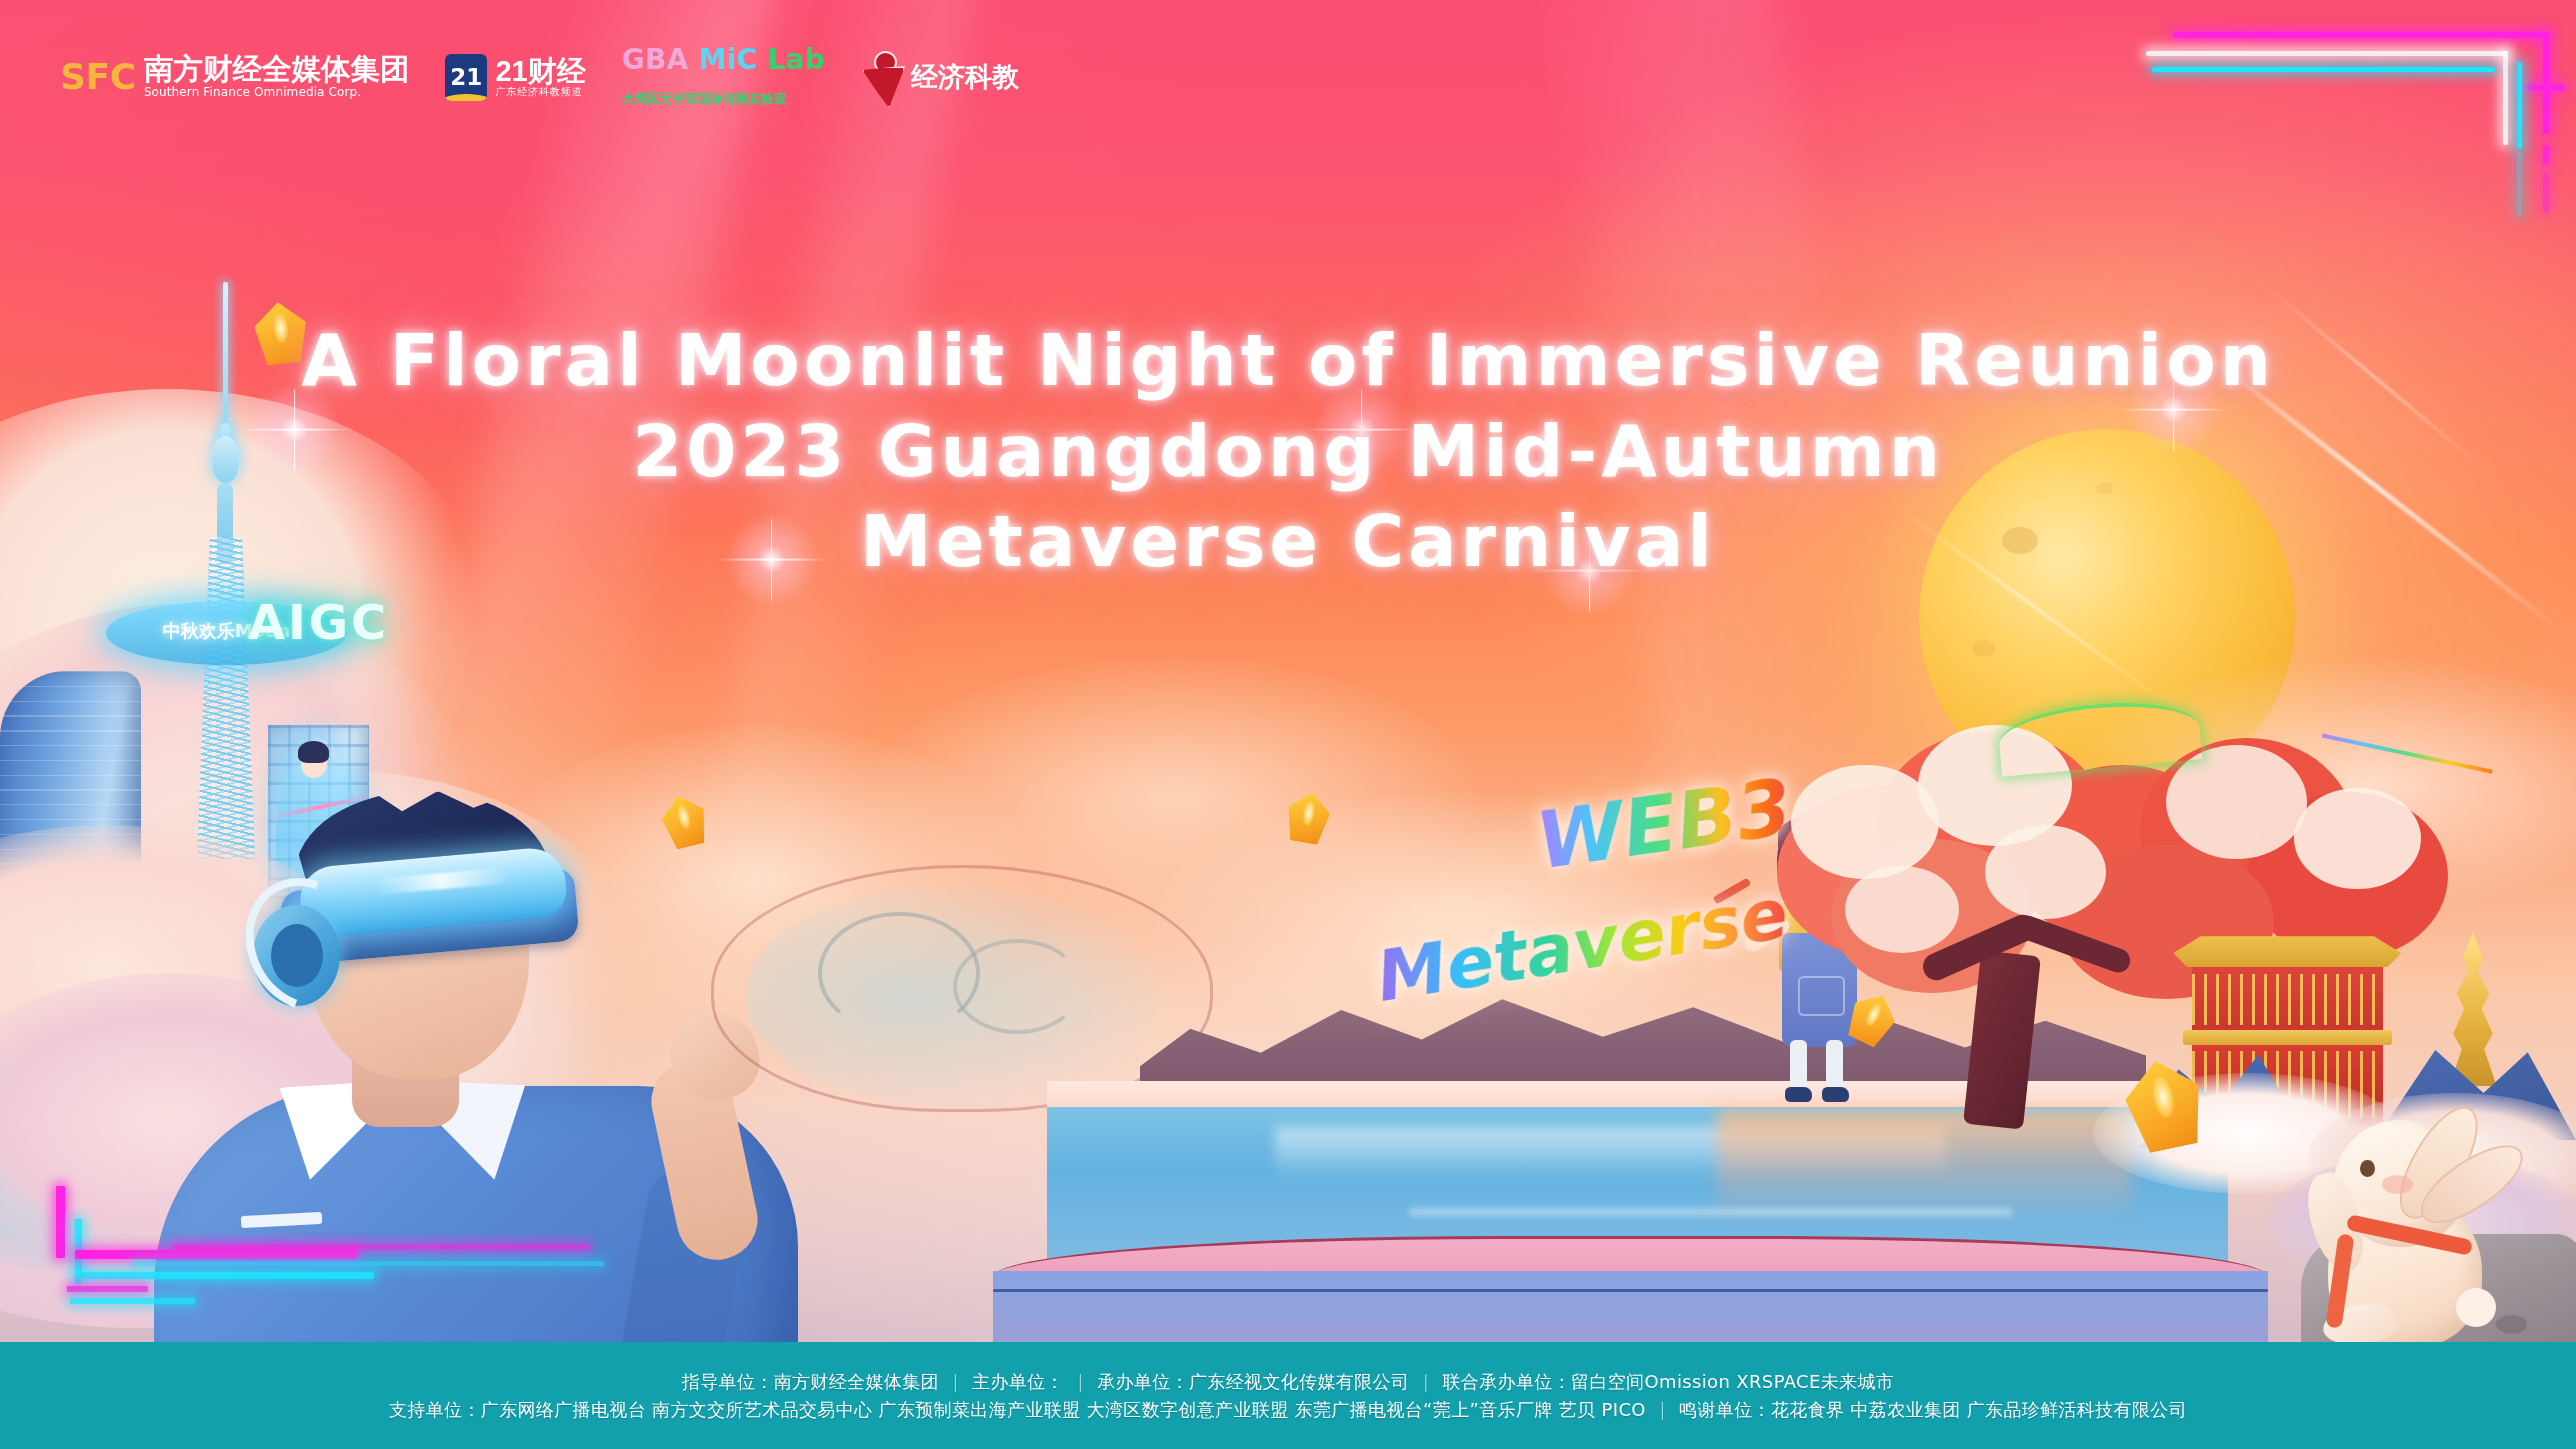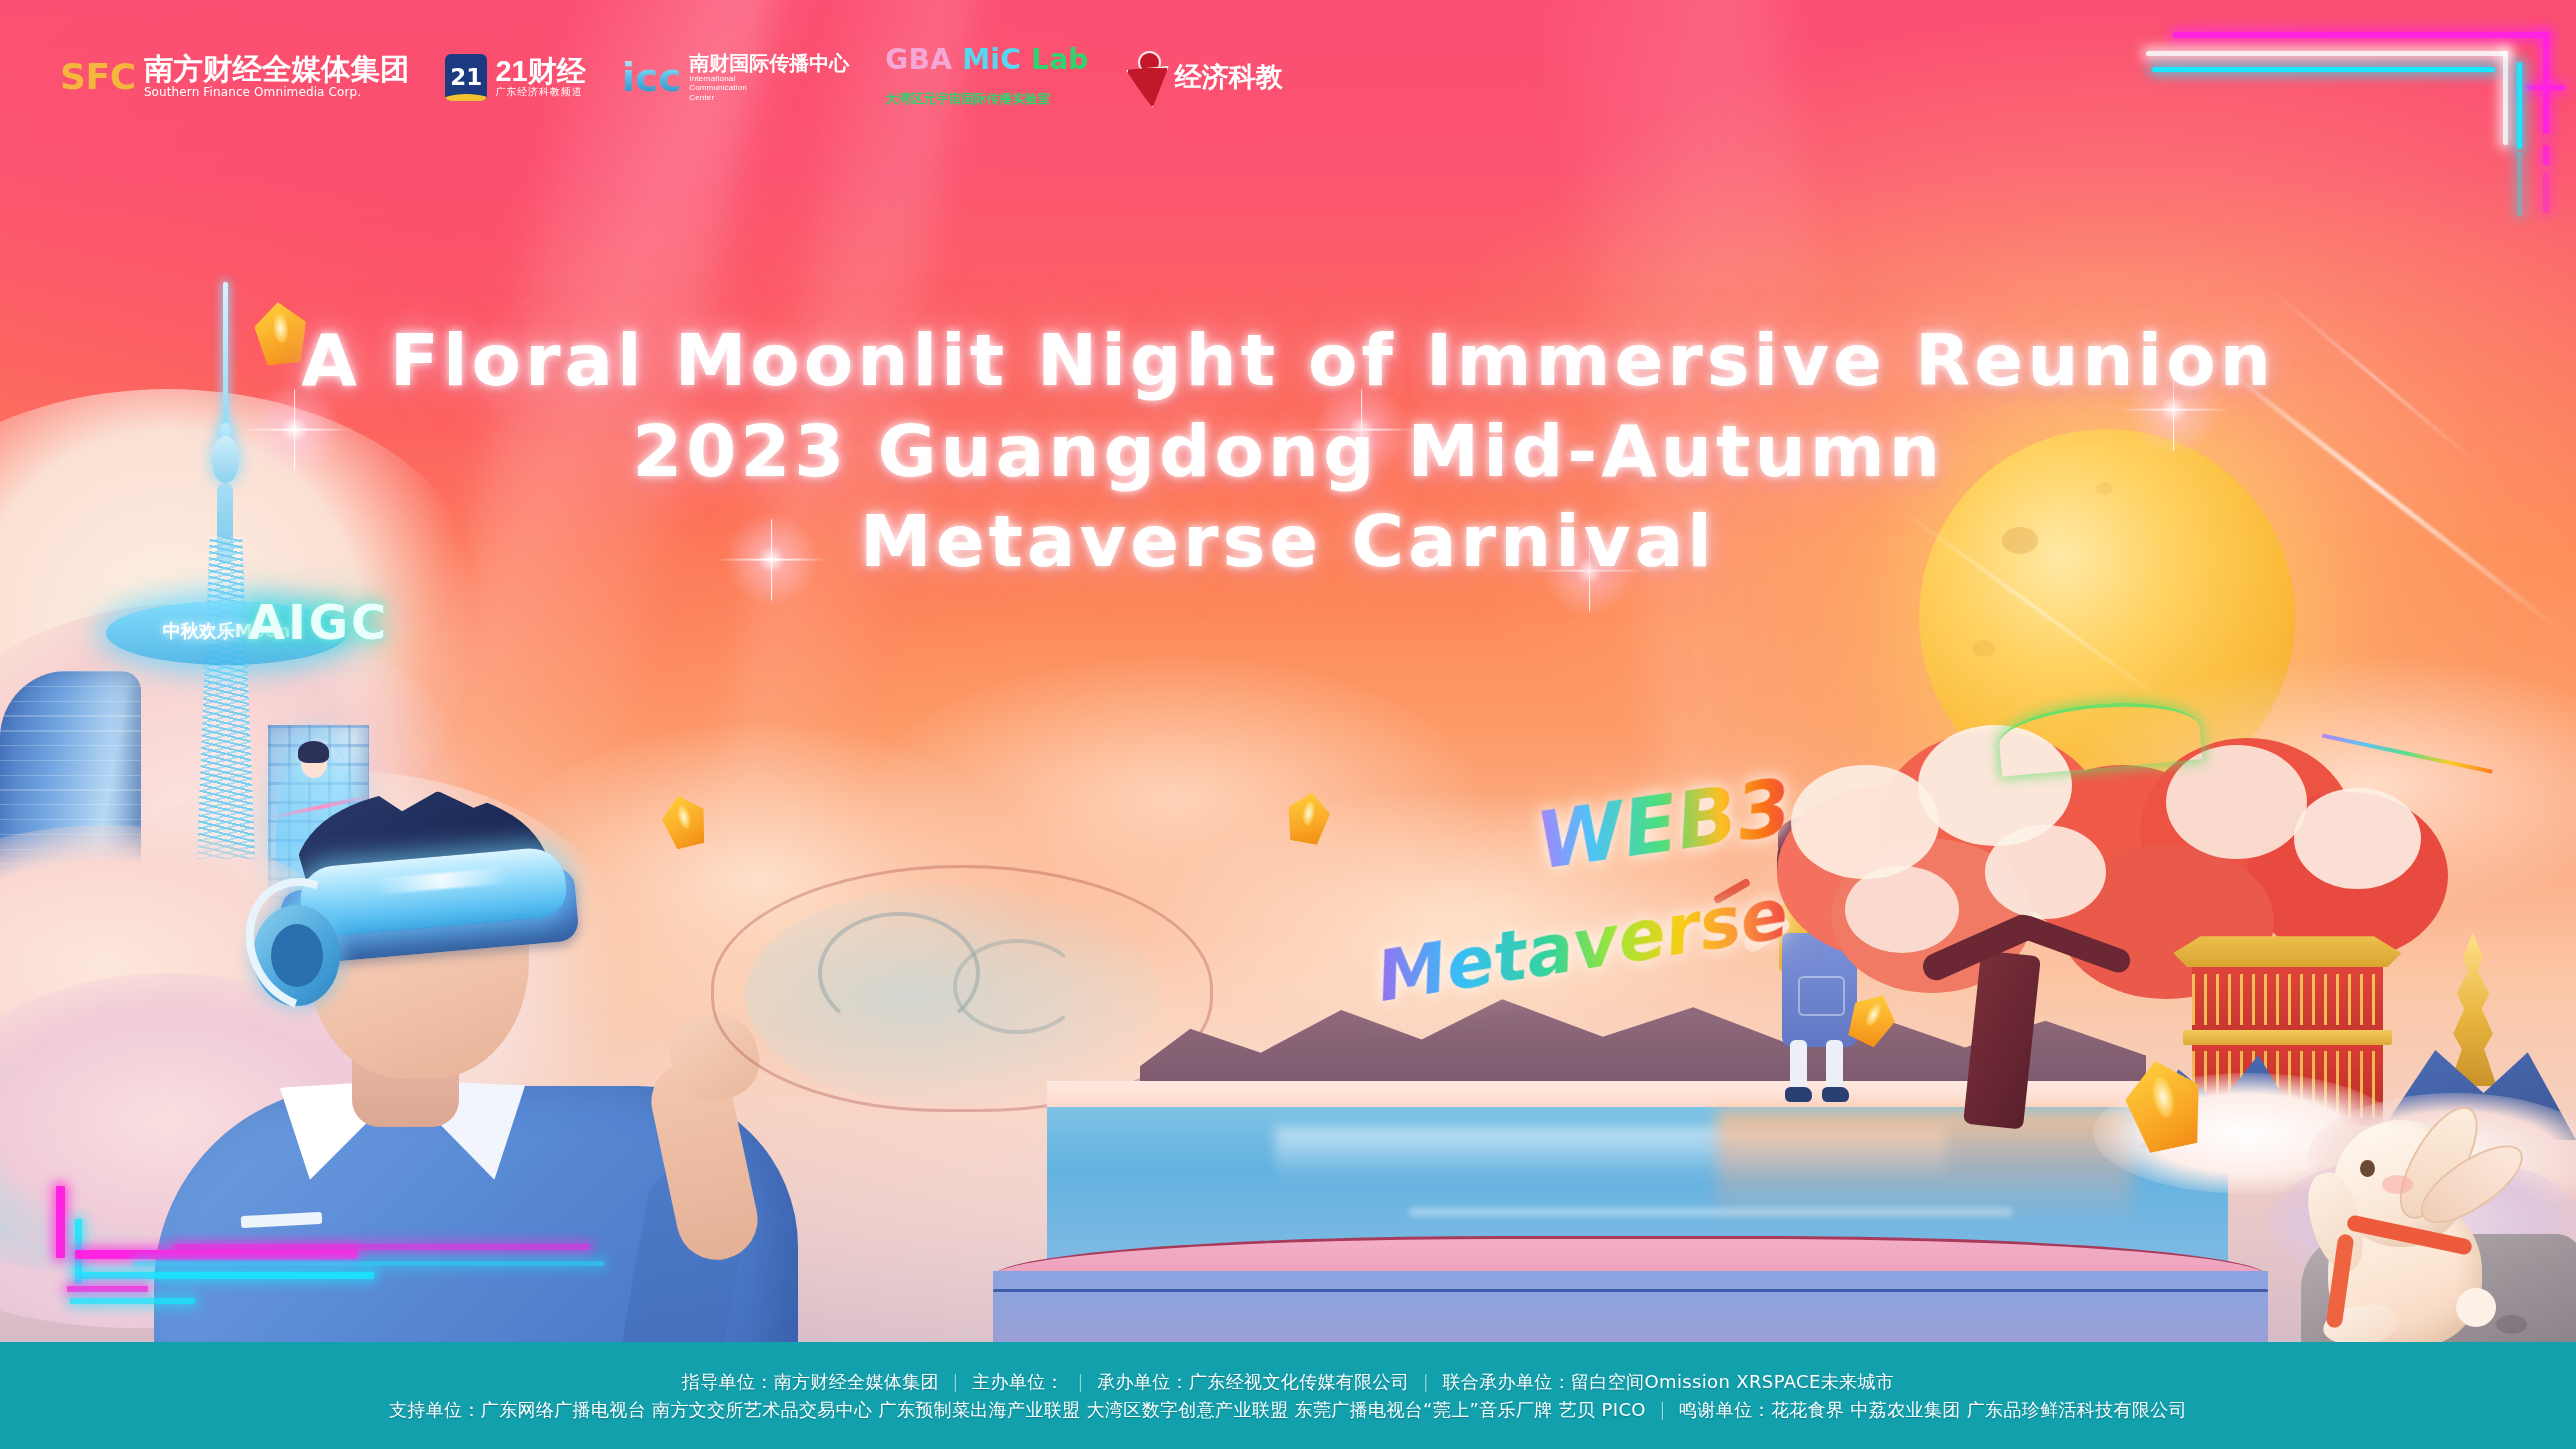--- a/index.html
+++ b/index.html
@@ -665,29 +665,20 @@
       <div class="badge21">
         <span style="position:relative; z-index:2;">21</span>
         <div class="arc"></div>
       </div>
       <div style="display:flex; flex-direction:column; justify-content:center;">
         <div class="t21-cn">21财经</div>
         <div class="t21-sub">广东经济科教频道</div>
       </div>
     </div>
 
-    <div class="logo">
-      <div class="icc-mark">icc</div>
-      <div style="display:flex; flex-direction:column; justify-content:center;">
-        <div class="icc-cn">南财国际传播中心</div>
-        <div class="icc-en">International</div>
-        <div class="icc-en">Communication</div>
-        <div class="icc-en">Center</div>
-      </div>
-    </div>
 
     <div class="logo">
       <div style="display:flex; flex-direction:column; justify-content:center;">
         <div class="gba-mark">
           <span style="color:#f3a8d8;">GBA</span>
           <span style="color:#55d8f0;">MiC</span>
           <span style="color:#2fd46d;">Lab</span>
         </div>
         <div class="gba-sub" style="color:#2fd46d;margin-top:18px;">大湾区元宇宙国际传播实验室</div>
       </div>

